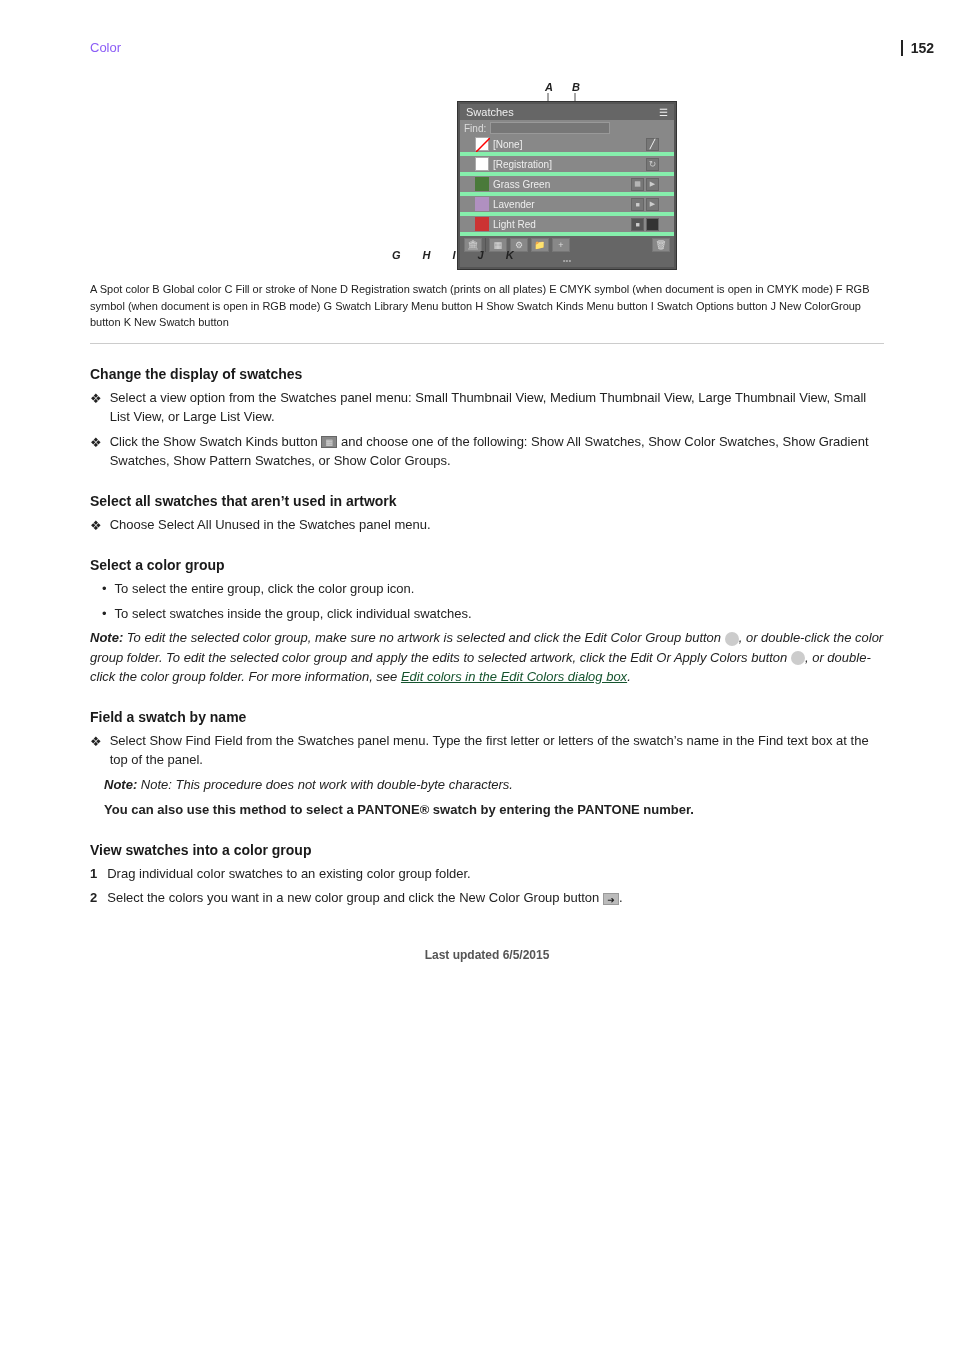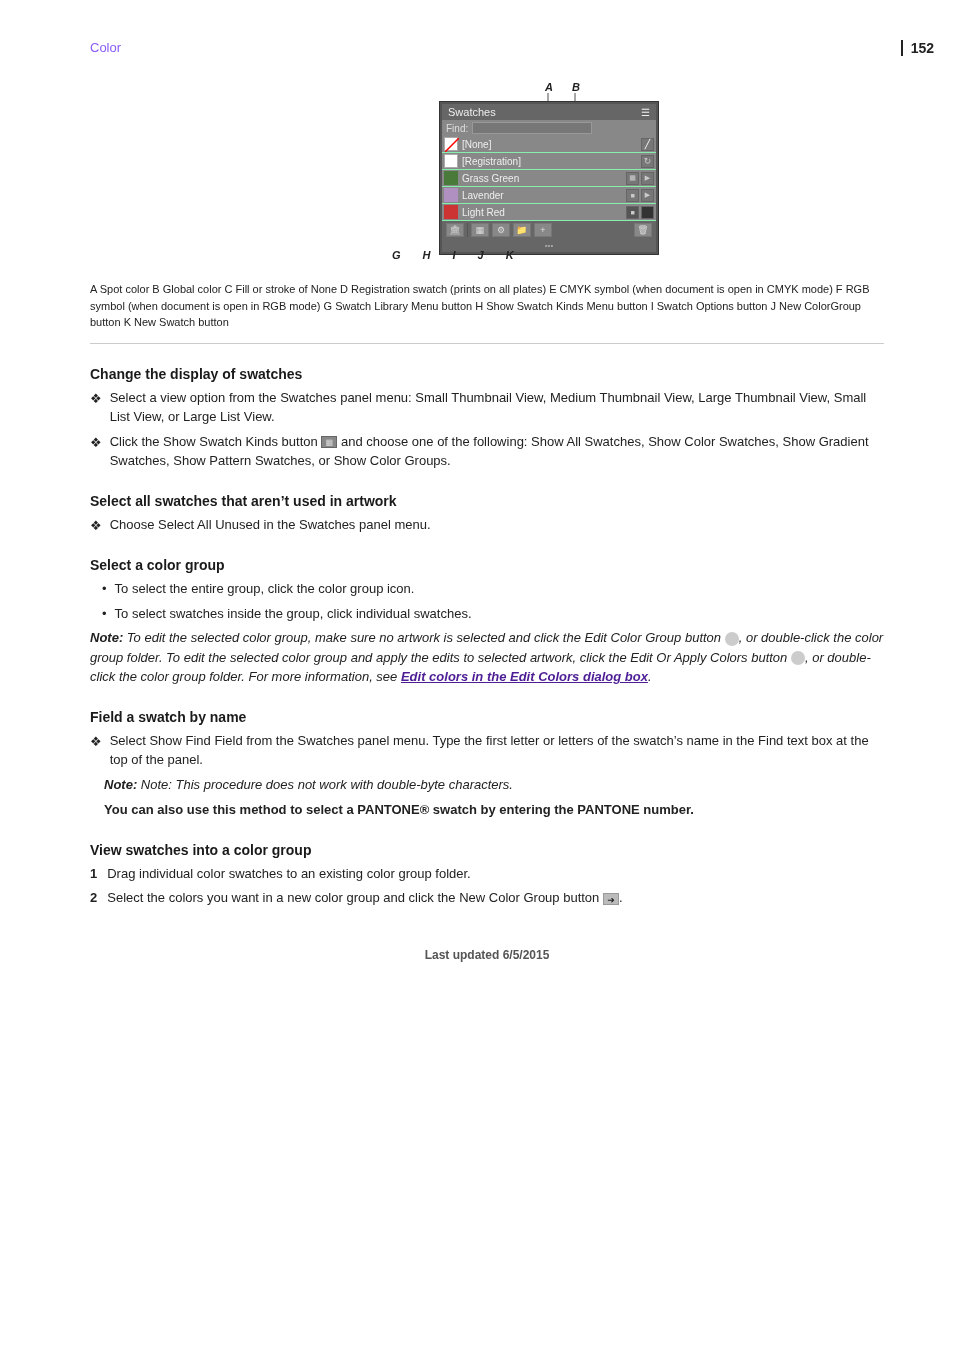--- a/index.html
+++ b/index.html
@@ -79,24 +79,23 @@
     .note-italic {
       font-style: italic;
       font-size: 13px;
       line-height: 1.5;
       margin-bottom: 6px;
     }
     .note-bold {
       font-weight: bold;
     }
     .link {
-      color: #4c1d95;
+      color: #14532d;
       text-decoration: underline;
       cursor: pointer;
-      font-weight: bold;
     }
     .caption-area {
       font-size: 11px;
       line-height: 1.5;
       color: #222;
       margin-top: 4px;
       margin-bottom: 12px;
     }
     .footer {
       text-align: center;
@@ -141,22 +140,22 @@
     .find-input {
       background: #777;
       border: 1px solid #999;
       width: 120px;
       height: 12px;
     }
     .swatch-row {
       display: flex;
       align-items: center;
       background: #888;
-      border-bottom: 1px solid #86efac;
-      padding: 1px 2px;
+      border-bottom: 4px solid #86efac;
+      padding: 1px 15px;
       gap: 4px;
       min-height: 16px;
     }
     .swatch-color {
       width: 14px;
       height: 14px;
       flex-shrink: 0;
     }
     .swatch-label {
       font-size: 10px;
@@ -230,21 +229,21 @@
       <line x1="280" y1="104" x2="295" y2="104" stroke="#222" stroke-width="0.8"></line>
 
       <line x1="280" y1="120" x2="295" y2="120" stroke="#222" stroke-width="0.8"></line>
     </svg>
 
     <div style="position:absolute; top:66px; right:0; font-size:11px; font-style:italic; font-weight:bold;">C</div>
     <div style="position:absolute; top:82px; right:0; font-size:11px; font-style:italic; font-weight:bold;">D</div>
     <div style="position:absolute; top:98px; right:0; font-size:11px; font-style:italic; font-weight:bold;">E</div>
     <div style="position:absolute; top:114px; right:0; font-size:11px; font-style:italic; font-weight:bold;">F</div>
 
-    <div class="swatches-panel" style="position:absolute;top:28px;left:42px;">
+    <div class="swatches-panel" style="position:absolute;top:28px;left:60px;">
 
       <div class="swatches-header">
         <span>Swatches</span>
         <span style="font-size:10px;cursor:pointer;">☰</span>
       </div>
 
       <div class="swatches-find">
         <span>Find:</span>
         <div class="find-input"></div>
       </div>

